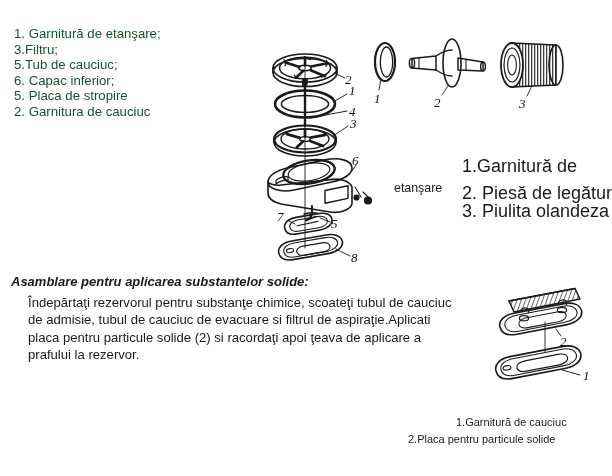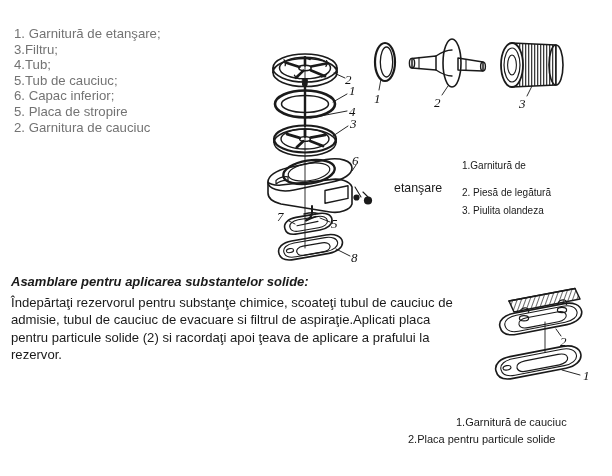--- a/index.html
+++ b/index.html
@@ -24,31 +24,31 @@
   .parts-list {
     position: absolute;
     left: 14px;
     top: 26px;
     width: 240px;
   }
   .parts-list .item {
     font-size: 13.2px;
     line-height: 15.6px;
     white-space: pre;
-    color: #737373;
+    color: #14532d;
   }
 
   .legend-tr {
     position: absolute;
     left: 462px;
     top: 157px;
     width: 150px;
   }
   .legend-tr .line {
-    font-size: 10px;
+    font-size: 18px;
     line-height: 18px;
     white-space: pre;
   }
   .legend-tr .cont {
     position: absolute;
     left: -68px;
     top: 22px;
     font-size: 12.4px;
     line-height: 18px;
     white-space: pre;
@@ -68,20 +68,21 @@
     font-weight: bold;
     font-style: italic;
     line-height: 19px;
     margin-bottom: 3px;
     white-space: pre;
   }
   .assembly-body {
     font-size: 13.1px;
     line-height: 17.4px;
     text-align: left;
+    margin-left: 17px;
   }
 
   .legend-br {
     position: absolute;
     left: 404px;
     top: 414px;
     width: 208px;
   }
   .legend-br .line {
     font-size: 11px;
@@ -108,21 +109,20 @@
   }
 </style>
 </head>
 <body>
 
 <div id="page">
 
   <div class="parts-list">
     <div class="item">1. Garnitură de etanşare;</div>
     <div class="item">3.Filtru;</div>
-    <div class="item">4.Tub;</div>
     <div class="item">5.Tub de cauciuc;</div>
     <div class="item">6. Capac inferior;</div>
     <div class="item">5. Placa de stropire</div>
     <div class="item">2. Garnitura de cauciuc</div>
   </div>
 
   <div class="legend-tr">
     <div class="line">1.Garnitură de</div>
     <div class="cont">etanşare</div>
     <div class="gap"></div>

